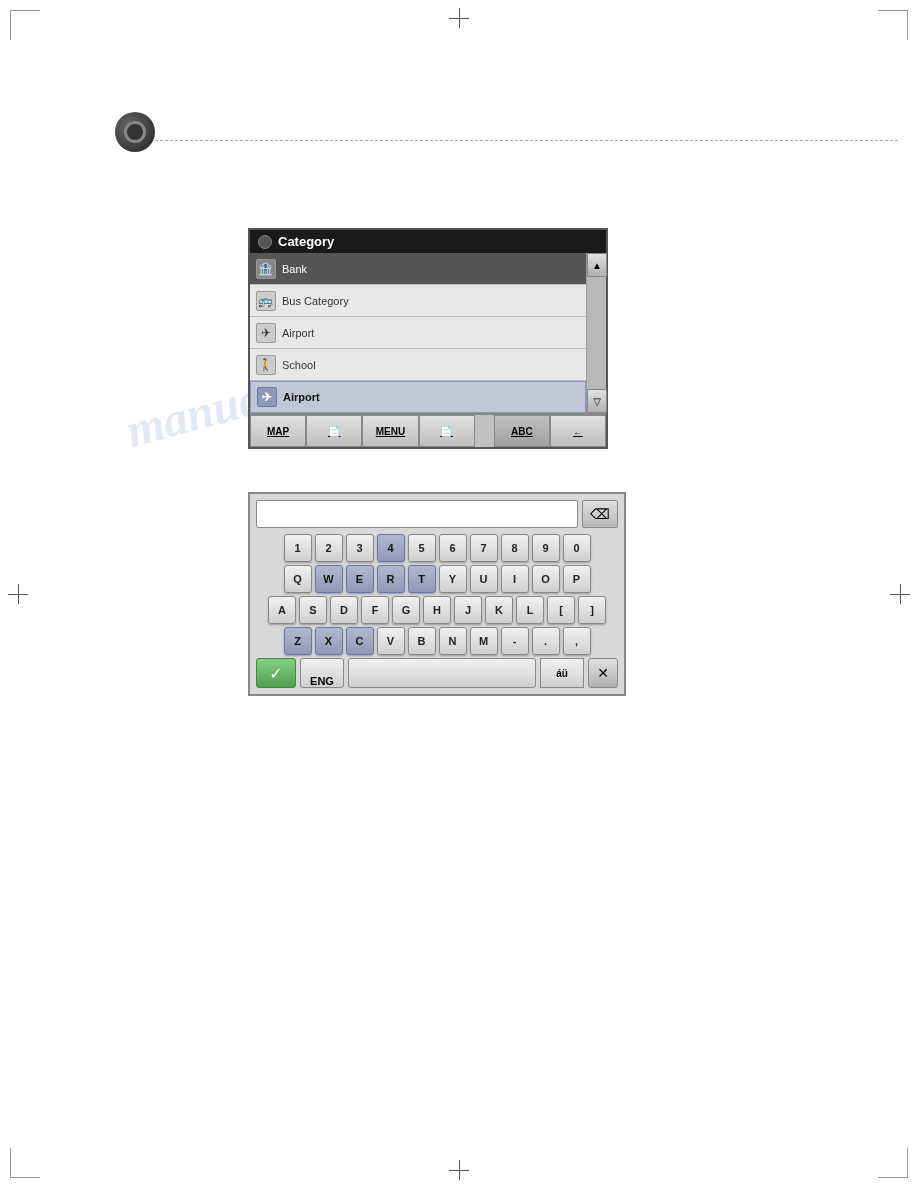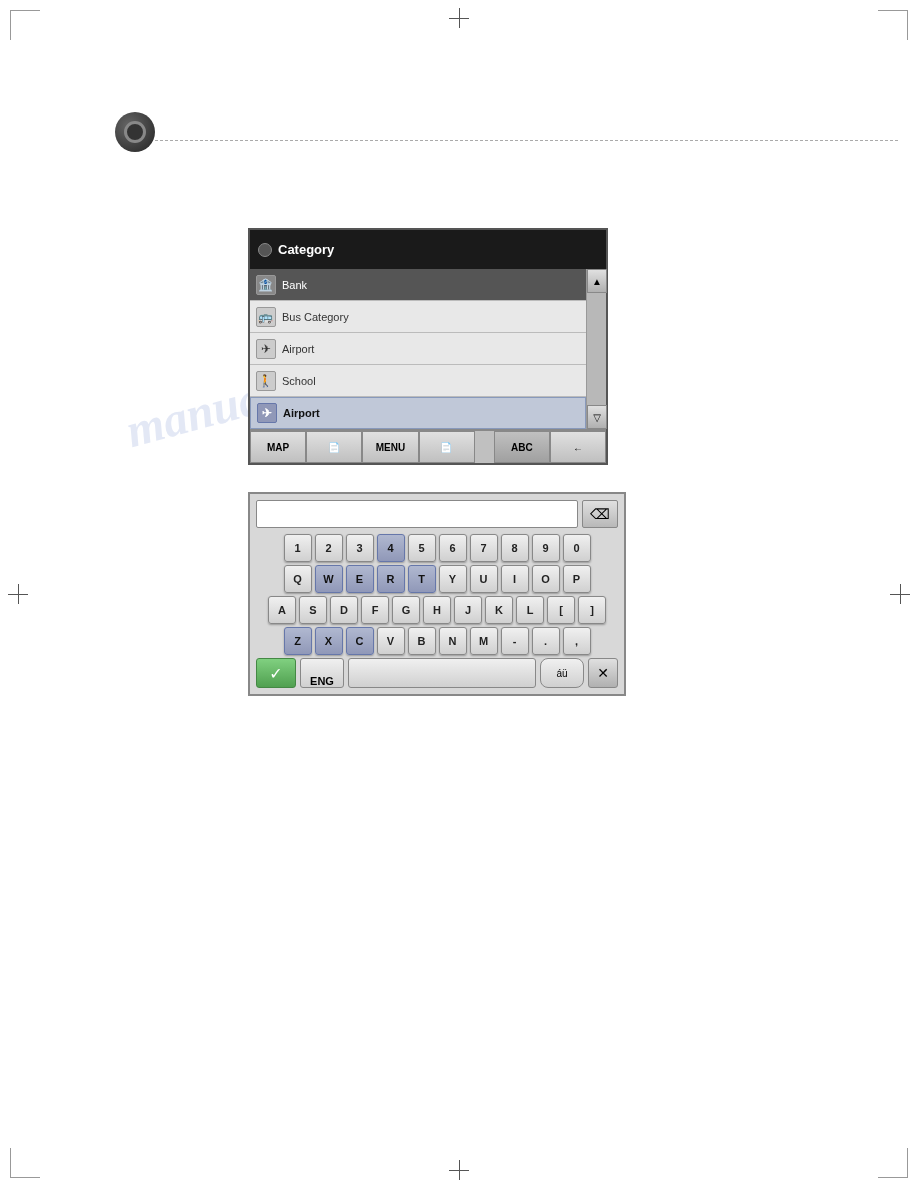--- a/index.html
+++ b/index.html
@@ -132,21 +132,21 @@
       width: 360px;
       border: 2px solid #555;
       background: #e0e0e0;
     }
 
     .category-title-bar {
       background: #1a1a1a;
       color: #ffffff;
       font-size: 13px;
       font-weight: bold;
-      padding: 12px 8px;
+      padding: 4px 8px;
       display: flex;
       align-items: center;
       gap: 6px;
     }
 
     .category-title-icon {
       width: 14px;
       height: 14px;
       border-radius: 50%;
       background: #555;
@@ -244,20 +244,21 @@
       padding: 5px 2px;
       border: 1px solid #888;
       background: linear-gradient(180deg, #e0e0e0, #c0c0c0);
       font-size: 10px;
       font-weight: bold;
       display: flex;
       align-items: center;
       justify-content: center;
       cursor: pointer;
       min-height: 32px;
+      text-decoration: underline;
     }
 
     .toolbar-btn.active {
       background: linear-gradient(180deg, #c0c0c0, #a0a0a0);
       margin-left: 19px;
     }
 
     
     .keyboard-dialog {
       position: absolute;
@@ -368,26 +369,27 @@
       border: 1px solid #888;
       border-radius: 3px;
       cursor: pointer;
     }
 
     .key-aii {
       width: 44px;
       height: 30px;
       background: linear-gradient(180deg, #f0f0f0, #d0d0d0);
       border: 1px solid #888;
-      border-radius: 8px;
+      border-radius: 0;
       display: flex;
       align-items: center;
       justify-content: center;
       font-size: 10px;
       cursor: pointer;
+      font-weight: bold;
     }
 
     .key-x {
       width: 30px;
       height: 30px;
       background: linear-gradient(180deg, #e0e0e0, #b0b0b0);
       border: 1px solid #888;
       border-radius: 3px;
       display: flex;
       align-items: center;

